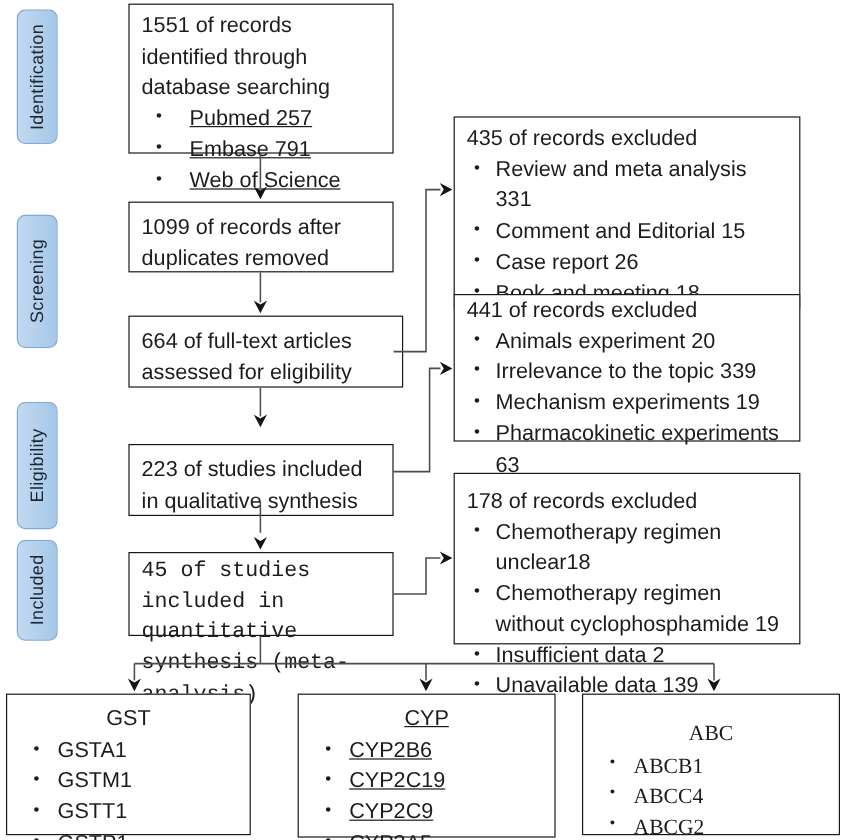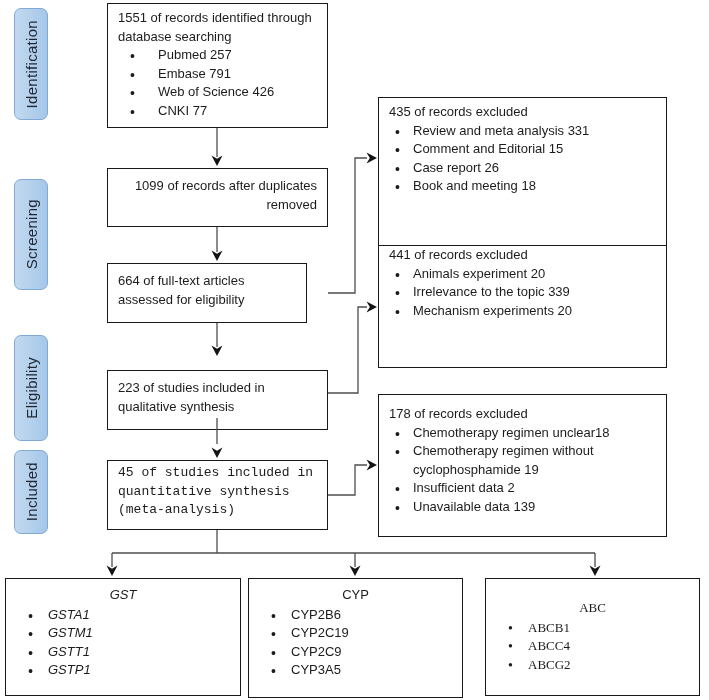--- a/index.html
+++ b/index.html
@@ -27,35 +27,35 @@
     color: #1d2631;
     letter-spacing: .3px;
     white-space: nowrap;
   }
   
   .fbox {
     position: absolute;
     box-sizing: border-box;
     border: 1.6px solid #191919;
     background: #ffffff;
-    font-size: 13px;
+    font-size: 18px;
     line-height: 1.43;
     padding: 7px 10px;
   }
   .fbox .title { margin: 0; }
   .bullet {
     position: relative;
     padding-left: 24px;
   }
   .bullet::before {
     content: "•";
     position: absolute; left: 6px;
     font-size: 14px;
   }
-  .wide-indent .bullet { padding-left: 40px; }
+  .wide-indent .bullet { padding-left: 40px; text-decoration: underline; }
   .wide-indent .bullet::before { left: 12px; }
   .gene-box .title { text-align: center; margin-bottom: 1px; }
   .gene-box .bullet { padding-left: 32px; }
   .gene-box .bullet::before { left: 12px; }
   .gene-box.pad-extra { padding-top: 20px; font-family: Liberation Serif, serif; }
   
   svg.connectors {
     position: absolute; left: 0; top: 0;
     width: 709px; height: 700px;
     pointer-events: none;
@@ -82,25 +82,25 @@
   </div>
 
   <div class="fbox wide-indent" style="left:107px; top:3px; width:221px; height:125px; padding-top:5px;">
     <div class="title">1551 of records identified through database searching</div>
     <div class="bullet">Pubmed 257</div>
     <div class="bullet">Embase 791</div>
     <div class="bullet">Web of Science 426</div>
     <div class="bullet">CNKI 77</div>
   </div>
 
-  <div class="fbox" style="left:107px; top:168px; width:221px; height:59px; padding-top:8px;text-align:right;">
+  <div class="fbox" style="left:107px; top:168px; width:221px; height:59px; padding-top:8px;">
     <div class="title">1099 of records after duplicates removed</div>
   </div>
 
-  <div class="fbox" style="left:107px; top:263px; width:200px; height:60px; padding-top:8px;">
+  <div class="fbox" style="left:107px; top:263px; width:229px; height:60px; padding-top:8px;">
     <div class="title">664 of full-text articles assessed for eligibility</div>
   </div>
 
   <div class="fbox" style="left:107px; top:358px; width:221px; height:60px; padding-top:8px;margin-top:12px;">
     <div class="title">223 of studies included in qualitative synthesis</div>
   </div>
 
   <div class="fbox" style="left:107px; top:460px; width:221px; height:70px; padding-top:3px;font-family:Liberation Mono, monospace;">
     <div class="title">45 of studies included in quantitative synthesis (meta-analysis)</div>
   </div>
@@ -110,40 +110,41 @@
     <div class="bullet">Review and meta analysis 331</div>
     <div class="bullet">Comment and Editorial 15</div>
     <div class="bullet">Case report 26</div>
     <div class="bullet">Book and meeting 18</div>
   </div>
 
   <div class="fbox" style="left:378px; top:245px; width:289px; height:123px; padding-top:0;">
     <div class="title">441 of records excluded</div>
     <div class="bullet">Animals experiment 20</div>
     <div class="bullet">Irrelevance to the topic 339</div>
-    <div class="bullet">Mechanism experiments 20</div>
+    <div class="bullet">Mechanism experiments 19</div>
+    <div class="bullet">Pharmacokinetic experiments 63</div>
   </div>
 
   <div class="fbox" style="left:378px; top:394px; width:289px; height:143px; padding-top:10px;">
     <div class="title">178 of records excluded</div>
     <div class="bullet">Chemotherapy regimen unclear18</div>
     <div class="bullet">Chemotherapy regimen without cyclophosphamide 19</div>
     <div class="bullet">Insufficient data 2</div>
     <div class="bullet">Unavailable data 139</div>
   </div>
 
-  <div class="fbox gene-box" style="left:5px; top:578px; width:236px; height:118px;font-style:italic;">
+  <div class="fbox gene-box" style="left:5px; top:578px; width:204px; height:118px;">
     <div class="title">GST</div>
     <div class="bullet">GSTA1</div>
     <div class="bullet">GSTM1</div>
     <div class="bullet">GSTT1</div>
     <div class="bullet">GSTP1</div>
   </div>
 
-  <div class="fbox gene-box" style="left:248px; top:578px; width:215px; height:120px;">
+  <div class="fbox gene-box" style="left:248px; top:578px; width:215px; height:120px;text-decoration:underline;">
     <div class="title">CYP</div>
     <div class="bullet">CYP2B6</div>
     <div class="bullet">CYP2C19</div>
     <div class="bullet">CYP2C9</div>
     <div class="bullet">CYP3A5</div>
   </div>
 
   <div class="fbox gene-box pad-extra" style="left:485px; top:578px; width:215px; height:118px;">
     <div class="title">ABC</div>
     <div class="bullet">ABCB1</div>

